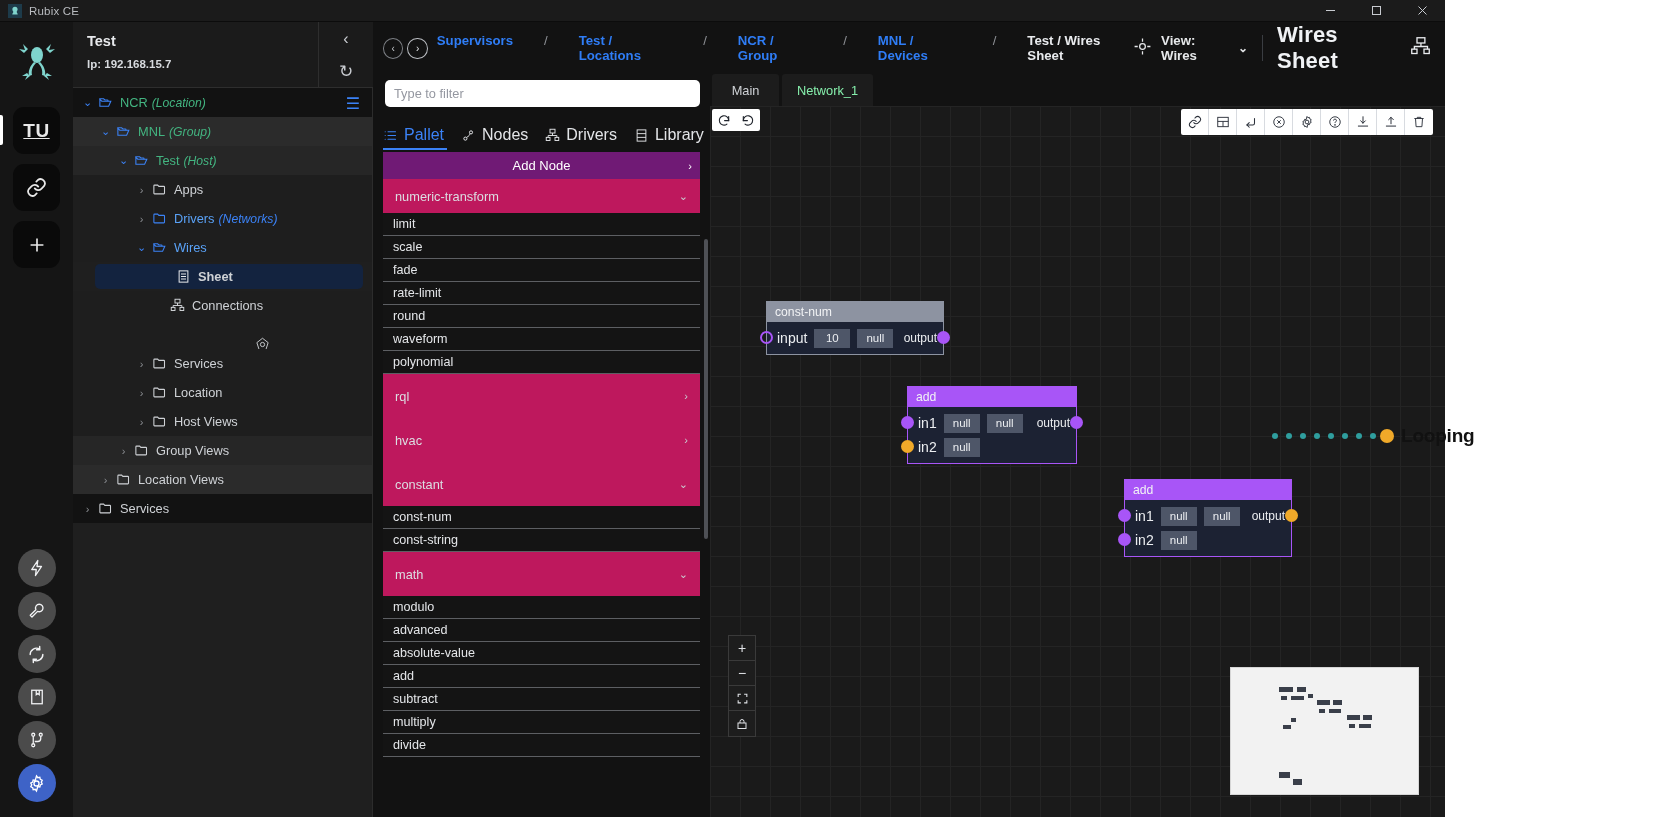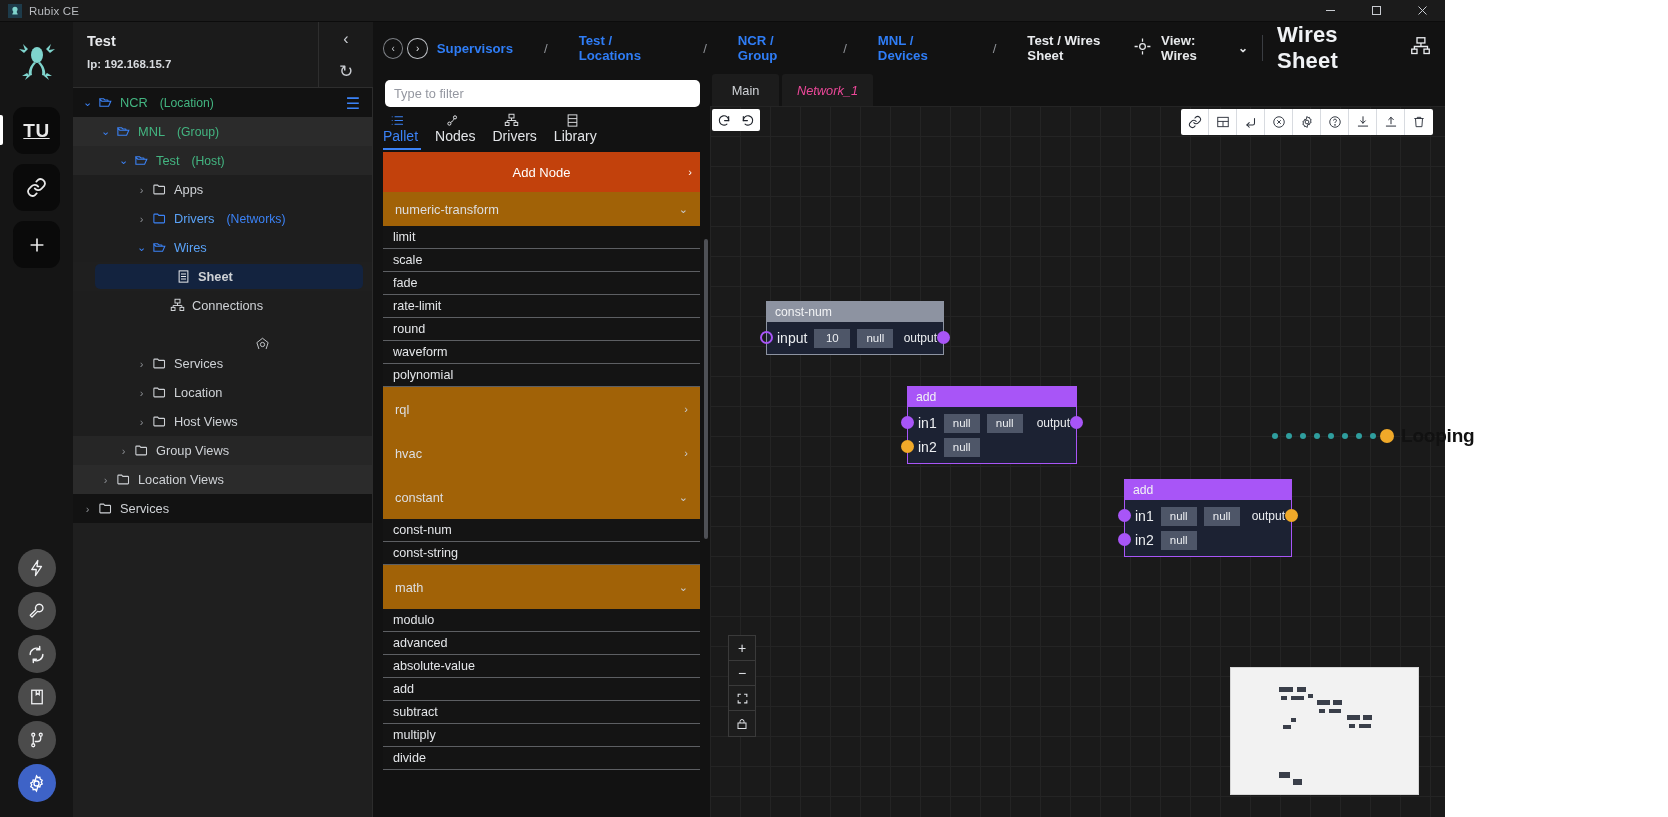--- a/index.html
+++ b/index.html
@@ -41,79 +41,79 @@
             border-radius:11px; background:#7e7e7e; }
   .toggle .knob { position:absolute; left:2px; top:2px; width:17px; height:17px;
                   border-radius:50%; background:#ffffff; }
   .tree-list { height:729px; overflow:hidden; }
   .trow { display:flex; align-items:center; height:29px; font-size:12.8px; color:#cfd2d6;
           position:relative; }
   .trow .chev { width:13px; text-align:center; color:#3b82f6; font-size:11px; flex:0 0 13px; }
   .trow .chev.grey { color:#8a8d92; }
   .trow .ic { width:22px; display:flex; align-items:center; justify-content:center; flex:0 0 22px; }
   .trow .lbl { margin-left:4px; white-space:nowrap; }
-  .trow .sub { margin-left:12px; font-size:12.2px; }
+  .trow .sub { margin-left:4px; font-size:12.2px;font-style:italic; }
   .bg-a { background:#121212; } .bg-b { background:#2b2b2b; } .bg-c { background:#262626; }
   .bg-d { background:#1e1e1e; }
   .sel { background:#13233f; border-radius:5px; margin:0 8px 0 22px; width:268px; }
   .green { color:#43b581; } .blue { color:#3b82f6; } .ltblue { color:#5aa2f7; }
   .hamb { position:absolute; right:12px; top:8px; color:#3b82f6; font-size:16px; line-height:1; }
 
   
   .main { position:absolute; left:373px; top:22px; width:1072px; height:795px; background:#121212; }
 
   
   .bcbar { height:52px; display:flex; align-items:center; padding:0 0 0 10px; }
   .navbtn { width:21px; height:21px; border-radius:50%; border:1.5px solid #7c7f84; color:#c9ccd1;
             display:flex; align-items:center; justify-content:center; font-size:10px; margin-right:4px; }
   .navbtn.fwd { border-color:#b9bcc1; color:#e6e8ea; margin-right:9px; }
-  .crumbs { display:flex; align-items:center; font-size:13.2px; font-weight:700;gap:24px; }
+  .crumbs { display:flex; align-items:flex-start; font-size:13.2px; font-weight:700;gap:24px; }
   .crumbs .c { color:#2f7df6; }
   .crumbs .c.last { color:#e9ebee; }
   .crumbs .sep { color:#8e9196; margin:0 7px; font-weight:400; }
   .bc-right { margin-left:auto; display:flex; align-items:center; padding-right:14px; }
   .viewsel { display:flex; align-items:center; color:#e6e8ea; font-size:13.2px; font-weight:700; }
   .viewsel .tg { margin-right:9px; }
   .vdivider { width:1px; height:26px; background:#3a3d42; margin:0 14px; }
   .sheet-title { font-size:22px; font-weight:700; color:#f0f2f5; letter-spacing:.2px; }
   .sheet-icon { margin-left:10px; }
 
   
   .body { display:flex; height:743px; }
 
   
   .pallet { width:337px; background:#121212; position:relative; }
   .filter { margin:6px 10px 0 12px; height:27px; background:#ffffff; border-radius:5px;
             display:flex; align-items:center; padding:0 9px; }
   .filter span { color:#9497a0; font-size:12.8px; }
   .ptabs { display:flex; align-items:flex-end; height:36px; margin:7px 0 0 10px; }
-  .ptab { display:flex; align-items:center; color:#e3e5e8; font-size:14px; padding:0 10px 6px 0;
-          margin-right:7px; position:relative;flex-direction:column; }
+  .ptab { display:flex; align-items:center; color:#e3e5e8; font-size:16px; padding:0 10px 6px 0;
+          margin-right:7px; position:relative; }
   .ptab .pi { margin-right:6px; display:flex; }
   .ptab.active { color:#3b82f6; }
   .ptab.active:after { content:""; position:absolute; left:0; right:7px; bottom:0; height:2px; background:#3b82f6; }
   .plist { position:absolute; left:10px; right:10px; top:78px; bottom:0; overflow:hidden; }
-  .addnode { height:40px; background:#c2410c; color:#ffffff; font-size:13px; display:flex;
+  .addnode { height:27px; background:#701a75; color:#ffffff; font-size:13px; display:flex;
              align-items:center; justify-content:center; position:relative; }
   .addnode .arr { position:absolute; right:8px; color:#ffffff; font-size:11px; }
-  .grp { height:34px; background:#a16207; display:flex; align-items:center; padding-left:12px;
+  .grp { height:34px; background:#be185d; display:flex; align-items:center; padding-left:12px;
          color:#dcdee2; font-size:12.8px; position:relative; }
   .grp .gch { position:absolute; right:12px; color:#c9ccd1; font-size:11px; }
   .grp.tall { height:44px; }
   .item { height:23px; background:#141414; border-bottom:1px solid #5d5f63; display:flex;
           align-items:center; padding-left:10px; color:#e4e6e9; font-size:12.6px; }
   .pscroll { position:absolute; right:2px; top:165px; width:4px; height:300px; background:#4e5055; border-radius:2px; }
 
   
   .canvasCol { flex:1; position:relative; background:#121212; }
   .ctabs { display:flex; height:32px; padding-left:2px; }
   .ctab { width:67px; height:32px; background:#1c1c1c; color:#cfd2d6; font-size:12.8px;
           display:flex; align-items:center; justify-content:center; border-radius:3px 3px 0 0;
           margin-right:3px; }
-  .ctab.net { width:91px; color:#ec4899;font-style:italic; }
+  .ctab.net { width:91px; color:#86efac; }
   .canvas { position:absolute; left:0; top:32px; right:0; bottom:0;
             background-color:#1a1a1a;
             background-image:linear-gradient(#242424 1px, transparent 1px),
                              linear-gradient(90deg,#242424 1px, transparent 1px);
             background-size:30px 30px; overflow:hidden; }
   .undoredo { position:absolute; left:2px; top:3px; display:flex; background:#ffffff; border-radius:2px; }
   .undoredo div { width:24px; height:22px; display:flex; align-items:center; justify-content:center; color:#20242c; }
   .ctoolbar { position:absolute; right:12px; top:3px; height:26px; background:#ffffff;
               border-radius:2px; display:flex; align-items:center; }
   .ctoolbar .tbi { width:28px; height:26px; display:flex; align-items:center; justify-content:center;

